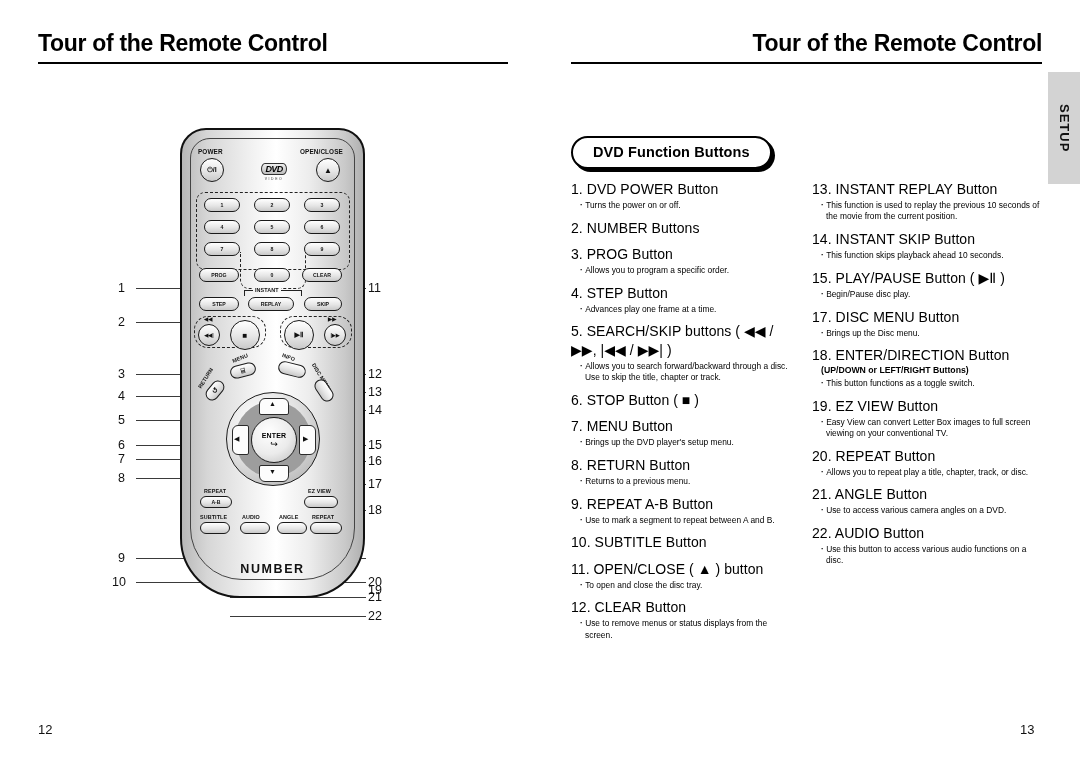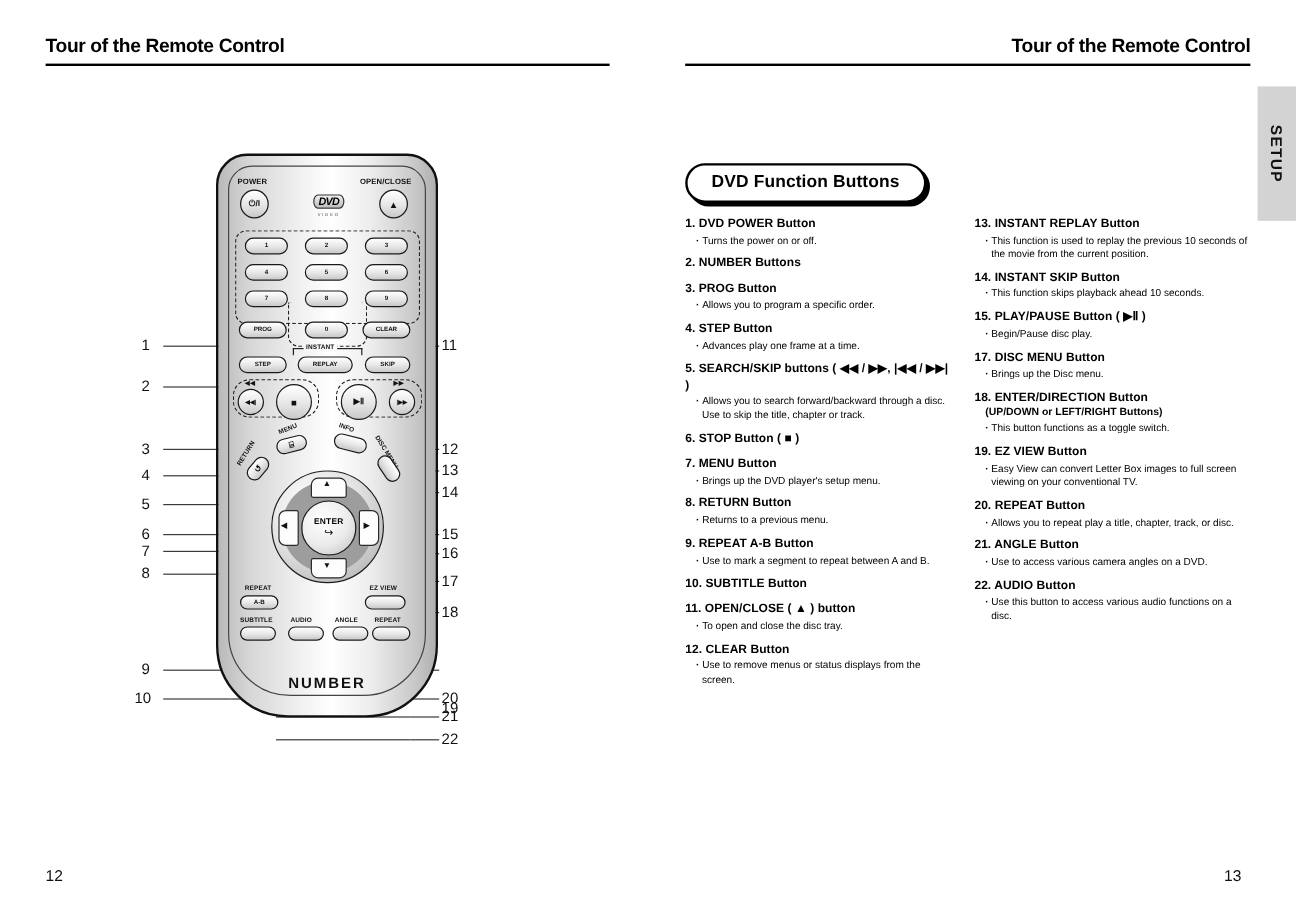--- a/index.html
+++ b/index.html
@@ -15,21 +15,21 @@
     position:absolute;right:0;top:72px;width:32px;height:112px;
     background:#d3d3d3;display:flex;align-items:center;justify-content:center;
   }
   .setup-tab span{
     writing-mode:vertical-rl;text-orientation:mixed;
     font-size:13px;font-weight:bold;letter-spacing:1px;color:#111;
   }
 
   
   .hdr{position:absolute;}
-  .hdr .t{font-size:16px;font-weight:bold;letter-spacing:-.3px;white-space:nowrap;}
+  .hdr .t{font-size:23px;font-weight:bold;letter-spacing:-.3px;white-space:nowrap;}
   .hdr .rule{border-bottom:2.5px solid #000;margin-top:5px;}
   #hdr-left{left:38px;top:30px;width:470px;}
   #hdr-left .t{text-align:left;}
   #hdr-right{left:571px;top:30px;width:471px;}
   #hdr-right .t{text-align:right;}
 
   
   .pageno{position:absolute;font-size:13px;color:#111;}
   #pno-left{left:38px;top:722px;}
   #pno-right{left:1020px;top:722px;}
@@ -42,21 +42,21 @@
     padding:6px 20px 7px 20px;background:#fff;
     font-size:14.5px;font-weight:bold;letter-spacing:.1px;
     box-shadow:3px 3px 0 #000;
   }
 
   
   .desc-col{position:absolute;font-size:8.6px;line-height:1.33;}
   #col-1{left:571px;top:180px;width:225px;}
   #col-2{left:812px;top:180px;width:232px;}
   .item{margin-bottom:7.5px;}
-  .item .head{font-weight:bold;font-size:10px;letter-spacing:.05px;}
+  .item .head{font-weight:normal;font-size:14px;letter-spacing:.05px;}
   .item .sub{font-weight:bold;font-size:8.7px;padding-left:9px;}
   .item .bullet{
     display:block;padding-left:9px;margin-top:1.5px;
     text-indent:-5px;padding-left:14px;font-size:8.4px;
   }
   .item .bullet::before{content:"\00B7\00A0";font-weight:bold;}
 
   
   #remote-fig{position:absolute;left:110px;top:120px;width:340px;height:490px;}
 

